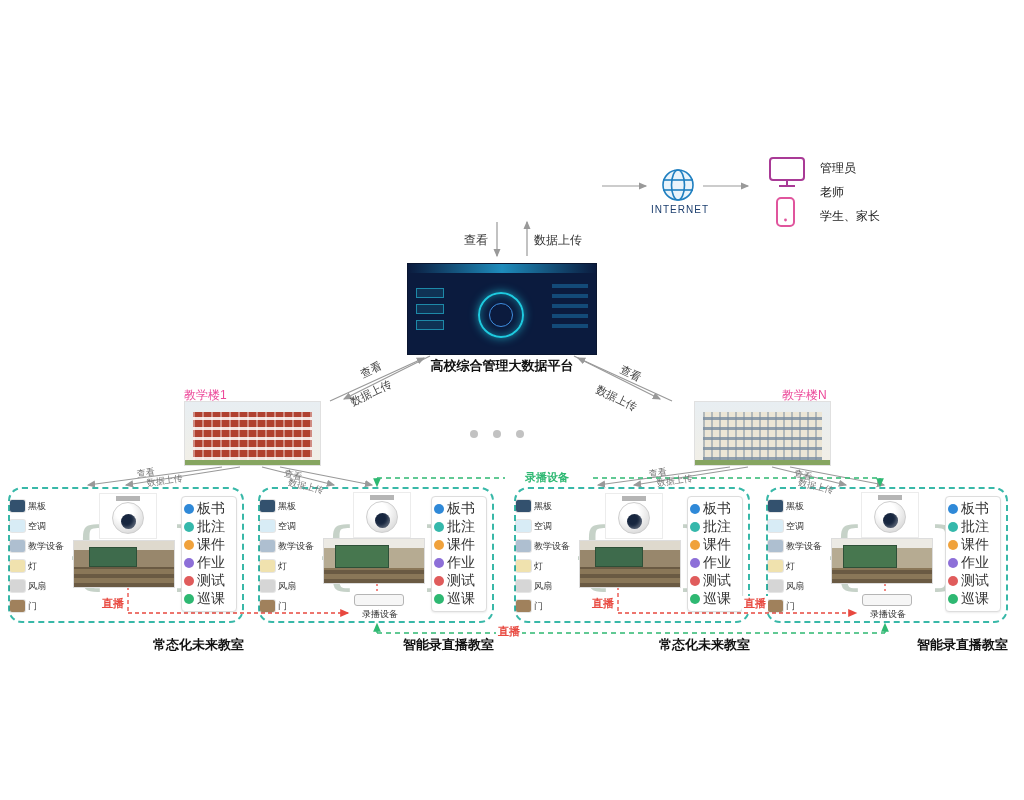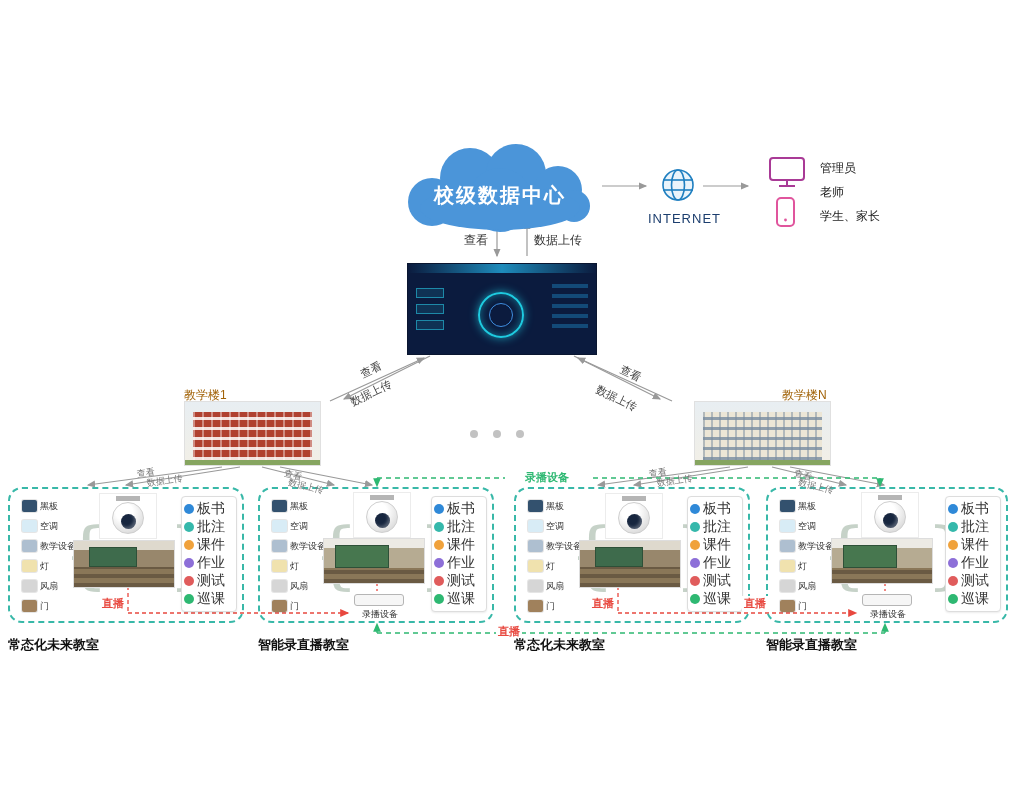--- a/index.html
+++ b/index.html
@@ -38,29 +38,29 @@
   .bphoto { position:absolute; width:135px; height:63px; background:linear-gradient(#e8eef2,#f2efe6);
     box-shadow:0 0 0 1px #e0e0e0; z-index:2; overflow:hidden; }
   .bphoto .body { position:absolute; left:8px; right:8px; bottom:5px; top:10px; }
   #building1 .body { background:#b0402f;
     background-image:repeating-linear-gradient(0deg,rgba(255,255,255,.85) 0 3px,transparent 3px 10px),
       repeating-linear-gradient(90deg,rgba(255,255,255,.4) 0 2px,transparent 2px 9px); }
   #buildingN .body { background:#ece6d6;
     background-image:repeating-linear-gradient(0deg,rgba(120,140,160,.8) 0 3px,transparent 3px 10px),
       repeating-linear-gradient(90deg,rgba(120,140,160,.5) 0 2px,transparent 2px 8px); }
   .bphoto .ground { position:absolute; left:0; right:0; bottom:0; height:5px; background:#86a560; }
-  .bld-lbl { font-size:12px; color:#a16207; }
+  .bld-lbl { font-size:12px; color:#ec4899; }
 
   
   #dots { position:absolute; left:470px; top:430px; display:flex; gap:15px; z-index:2; }
   #dots span { width:8px; height:8px; border-radius:50%; background:#c2c2c2; }
 
   
   .cluster { position:absolute; height:136px; border:2px dashed #38b8a8; border-radius:14px; z-index:2; }
-  .devices { position:absolute; left:12px; top:7px; width:56px;text-align:right; }
+  .devices { position:absolute; left:0; top:7px; width:56px;text-align:right; }
   .dev-row { display:flex; align-items:center; gap:3px; height:20px; }
   .dev-icon { width:15px; height:12px; border-radius:2px; flex:none; box-shadow:0 0 0 1px rgba(0,0,0,.10); }
   .di0{background:#33516e} .di1{background:#d8ecf6} .di2{background:#aebfd0}
   .di3{background:#f0e2ae} .di4{background:#d6d6d6} .di5{background:#a0815c}
   .dev-label { font-size:9px; color:#333; white-space:nowrap; }
   .brace { position:absolute; left:53px; top:14px; font-family:"DejaVu Serif",serif;
     font-size:72px; line-height:104px; color:#c6d2c8; z-index:1; }
   .brace.r { left:158px; }
   .camera { position:absolute; width:56px; height:44px; background:#fff; box-shadow:0 0 0 1px #ececec; z-index:2; }
   .cam-top { width:24px; height:5px; background:#b5b5b5; margin:2px auto 1px; }
@@ -81,26 +81,26 @@
   .functions { position:absolute; right:5px; top:7px; width:56px; background:#fff; border:1px solid #ddd;
     border-radius:4px; padding:3px 2px; box-shadow:0 1px 2px rgba(0,0,0,.08); z-index:2; }
   .fn-row { display:flex; align-items:center; gap:3px; height:18px; }
   .fn-icon { width:10px; height:10px; border-radius:50%; flex:none; }
   .fi0{background:#2f89d8} .fi1{background:#35b8ab} .fi2{background:#f0a23c}
   .fi3{background:#8d6fd8} .fi4{background:#e05c5c} .fi5{background:#2eb872}
   .fn-label { font-size:14px; color:#333; white-space:nowrap; }
   .recorder { position:absolute; left:94px; top:105px; width:50px; height:12px; background:#f6f6f6;
     border:1px solid #b5b5b5; border-radius:3px; z-index:2; }
   .recorder-label { position:absolute; left:82px; top:119px; width:76px; text-align:center; font-size:9px; color:#333; z-index:2; }
-  .cluster-label { position:absolute; top:636px; text-align:left; font-weight:bold; font-size:13px; color:#111; z-index:3; }
+  .cluster-label { position:absolute; top:636px; text-align:right; font-weight:bold; font-size:13px; color:#111; z-index:3; }
 
   .green-lbl { color:#2eb872; font-weight:bold; font-size:11px; background:#fff; padding:0 4px; }
   .red-lbl { color:#e8483f; font-weight:bold; font-size:11px; background:#fff; padding:0 2px; }
   .plat-lbl { font-weight:bold; font-size:13px; color:#111; }
-  .internet-lbl { font-size:13px; color:#1c3e6e; letter-spacing:1px;margin-top:7px; }
+  .internet-lbl { font-size:10px; color:#1c3e6e; letter-spacing:1px; }
 </style>
 </head>
 <body>
 
 <div id="page">
 
   <svg id="lines" width="1024" height="800">
     <defs>
       <marker id="mg" markerWidth="8" markerHeight="8" refX="6" refY="3" orient="auto">
         <path d="M0,0 L7,3 L0,6 z" fill="#999"></path>
@@ -160,34 +160,20 @@
       <rect x="770" y="158" width="34" height="22" rx="3"></rect>
       <line x1="787" y1="180" x2="787" y2="185"></line>
       <line x1="779" y1="186" x2="795" y2="186"></line>
     </g>
     <g stroke="#e0559d" fill="#fff" stroke-width="2">
       <rect x="777" y="198" width="17" height="28" rx="4"></rect>
       <circle cx="785.5" cy="220" r="1.4" fill="#e0559d" stroke="none"></circle>
     </g>
   </svg>
 
-  <div id="cloud">
-    <svg viewBox="0 0 208 92">
-      <g fill="#4b95d9">
-        <circle cx="36" cy="60" r="24"></circle>
-        <circle cx="74" cy="36" r="30"></circle>
-        <circle cx="120" cy="32" r="30"></circle>
-        <circle cx="162" cy="48" r="24"></circle>
-        <circle cx="178" cy="64" r="16"></circle>
-        <circle cx="104" cy="58" r="32"></circle>
-        <ellipse cx="104" cy="66" rx="80" ry="22"></ellipse>
-      </g>
-    </svg>
-    <div class="cloud-text">校级数据中心</div>
-  </div>
 
   <div class="lbl internet-lbl" style="left:648px;top:204px;width:64px;text-align:center">INTERNET</div>
   <div class="lbl user-lbl" style="left:820px;top:160px">管理员</div>
   <div class="lbl user-lbl" style="left:820px;top:184px">老师</div>
   <div class="lbl user-lbl" style="left:820px;top:208px">学生、家长</div>
 
   <div class="lbl" style="left:464px;top:232px">查看</div>
   <div class="lbl" style="left:534px;top:232px">数据上传</div>
 
   <div id="platform">
@@ -196,20 +182,21 @@
     <div class="pbox" style="left:8px;top:40px;width:28px;height:10px"></div>
     <div class="pbox" style="left:8px;top:56px;width:28px;height:10px"></div>
     <div class="ring"></div>
     <div class="ring2"></div>
     <div class="pbar" style="right:8px;top:20px;width:36px;height:4px"></div>
     <div class="pbar" style="right:8px;top:30px;width:36px;height:4px"></div>
     <div class="pbar" style="right:8px;top:40px;width:36px;height:4px"></div>
     <div class="pbar" style="right:8px;top:50px;width:36px;height:4px"></div>
     <div class="pbar" style="right:8px;top:60px;width:36px;height:4px"></div>
   </div>
+  <div class="lbl plat-lbl center" style="left:400px;top:357px;width:204px">高校综合管理大数据平台</div>
 
   <div class="lbl rot-l" style="left:358px;top:368px;font-size:11px;color:#444">查看</div>
   <div class="lbl rot-l" style="left:348px;top:396px;font-size:11px;color:#444">数据上传</div>
   <div class="lbl rot-r" style="left:624px;top:362px;font-size:11px;color:#444">查看</div>
   <div class="lbl rot-r" style="left:600px;top:382px;font-size:11px;color:#444">数据上传</div>
 
   <div class="lbl bld-lbl" style="left:184px;top:387px">教学楼1</div>
   <div id="building1" class="bphoto" style="left:185px;top:402px">
     <div class="body"></div>
     <div class="ground"></div>

